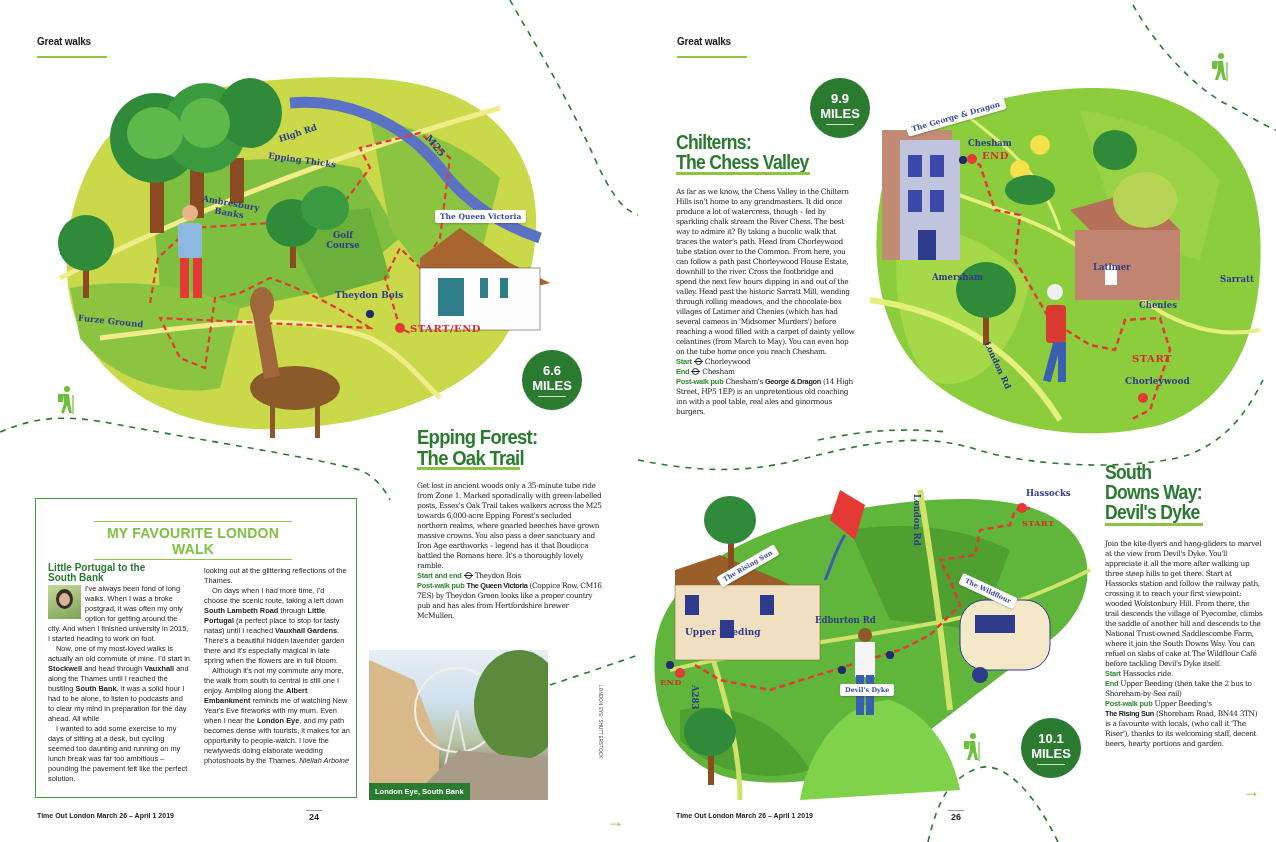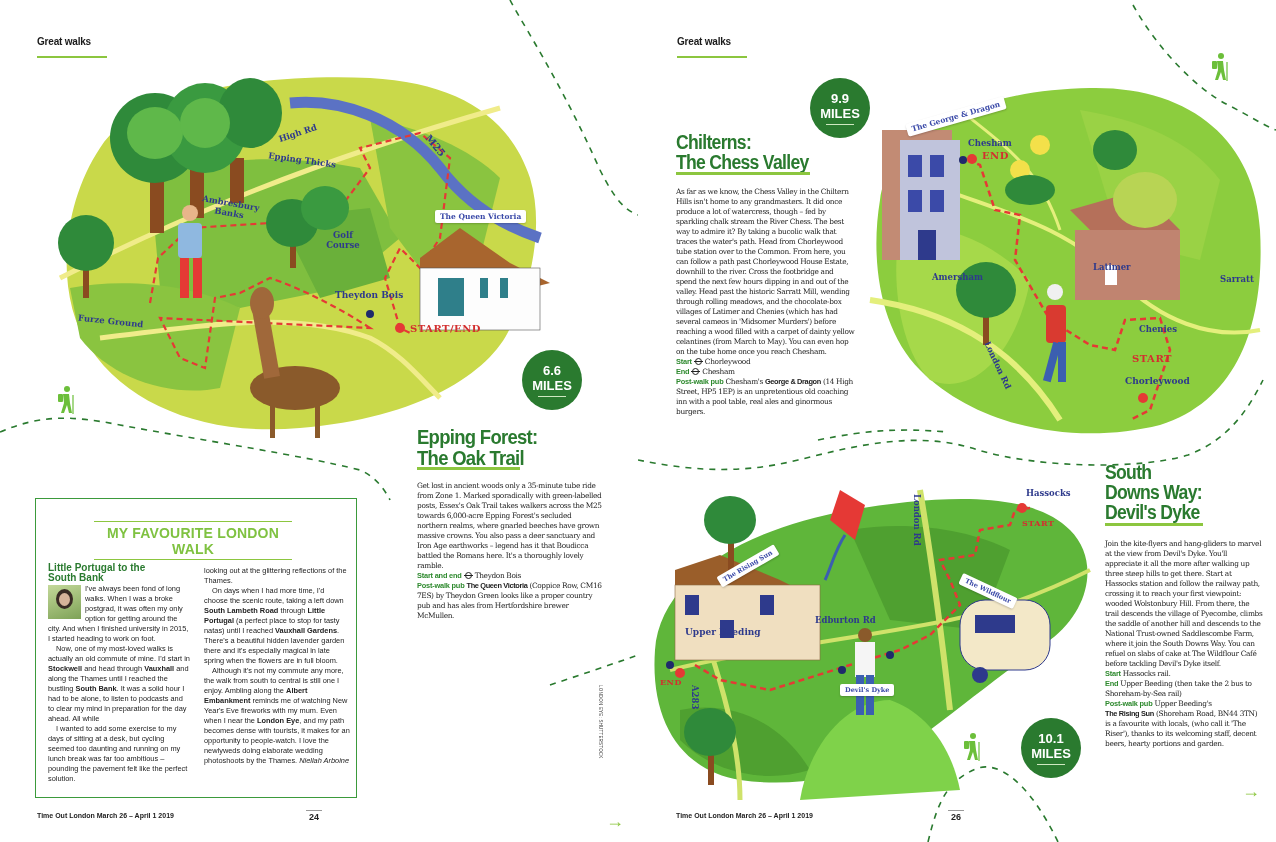--- a/index.html
+++ b/index.html
@@ -168,20 +168,31 @@
       <p><span>Now, one of my most-loved walks is actually an old commute of mine. I'd start in </span><b>Stockwell</b><span> and head through </span><b>Vauxhall</b><span> and along the Thames until I reached the bustling </span><b>South Bank</b><span>. It was a solid hour I had to be alone, to listen to podcasts and to clear my mind in preparation for the day ahead. All while</span></p>
       <p>I wanted to add some exercise to my days of sitting at a desk, but cycling seemed too daunting and running on my lunch break was far too ambitious – pounding the pavement felt like the perfect solution.</p>
     </div>
     <div class="box-col" style="left:168px;top:67px;width:146px;">
       <p class="noindent">looking out at the glittering reflections of the Thames.</p>
       <p><span>On days when I had more time, I'd choose the scenic route, taking a left down </span><b>South Lambeth Road</b><span> through </span><b>Little Portugal</b><span> (a perfect place to stop for tasty natas) until I reached </span><b>Vauxhall Gardens</b><span>. There's a beautiful hidden lavender garden there and it's especially magical in late spring when the flowers are in full bloom.</span></p>
       <p><span>Although it's not my commute any more, the walk from south to central is still one I enjoy. Ambling along the </span><b>Albert Embankment</b><span> reminds me of watching New Year's Eve fireworks with my mum. Even when I near the </span><b>London Eye</b><span>, and my path becomes dense with tourists, it makes for an opportunity to people-watch. I love the newlyweds doing elaborate wedding photoshoots by the Thames. </span><i>Niellah Arboine</i></p>
     </div>
   </div>
 
+  <div class="photo">
+    <svg width="179" height="150" viewBox="0 0 179 150">
+      <polygon points="0,10 45,30 70,95 70,150 0,150" fill="#d9b98a"></polygon>
+      <circle cx="88" cy="60" r="42" fill="none" stroke="#f0f0e8" stroke-width="2"></circle>
+      <line x1="88" y1="60" x2="75" y2="120" stroke="#e8e8e0" stroke-width="2"></line>
+      <line x1="88" y1="60" x2="100" y2="120" stroke="#e8e8e0" stroke-width="2"></line>
+      <ellipse cx="150" cy="55" rx="45" ry="55" fill="#5a8a3a"></ellipse>
+      <polygon points="40,150 90,100 179,110 179,150" fill="#a89c88"></polygon>
+    </svg>
+    <div class="photo-caption">London Eye, South Bank</div>
+  </div>
   <div class="credit">LONDON EYE: SHUTTERSTOCK</div>
 
   <div class="arrow-next" style="left:606px;top:812px;">→</div>
 
   <div class="footer-text" style="left:37px;">Time Out London March 26 – April 1 2019</div>
   <div class="page-num" style="left:306px;">24</div>
 </div>
 
 <div class="page page-right">
   <div class="section-tag" style="left:39px;">Great walks</div>
@@ -253,21 +264,21 @@
       <circle cx="103" cy="80" r="4" fill="#1f2a6b"></circle>
       <circle cx="112" cy="79" r="5" fill="#e53935"></circle>
       <circle cx="283" cy="318" r="5" fill="#e53935"></circle>
     </svg>
     <div class="pub-sign" style="left:45px;top:30px;transform:rotate(-16deg);">The George &amp; Dragon</div>
     <div class="map-label" style="left:108px;top:58px;">Chesham</div>
     <div class="map-label red" style="left:122px;top:70px;">END</div>
     <div class="map-label" style="left:72px;top:192px;">Amersham</div>
     <div class="map-label" style="left:233px;top:182px;">Latimer</div>
     <div class="map-label" style="left:360px;top:194px;">Sarratt</div>
-    <div class="map-label" style="left:279px;top:220px;margin-top:24px;">Chenies</div>
+    <div class="map-label" style="left:279px;top:220px;">Chenies</div>
     <div class="map-label" style="left:112px;top:280px;transform:rotate(65deg);">London Rd</div>
     <div class="map-label red" style="left:272px;top:273px;">START</div>
     <div class="map-label" style="left:265px;top:296px;font-size:9px;">Chorleywood</div>
   </div>
 
   <div class="miles-badge" style="left:172px;top:78px;">
     <span>9.9</span>
     <span>MILES</span>
     <span class="rule"></span>
   </div>
@@ -358,21 +369,21 @@
   <div class="walk-title" style="left:467px;top:462px;font-size:20px;line-height:20px;">
     <div>South</div>
     <div>Downs Way:</div>
     <div>Devil's Dyke</div>
   </div>
   <div class="walk-title-rule" style="left:467px;top:523px;width:98px;"></div>
 
   <div class="body-serif" style="left:467px;top:539px;width:158px;">
     <span>Join the kite-flyers and hang-gliders to marvel at the view from Devil's Dyke. You'll appreciate it all the more after walking up three steep hills to get there. Start at Hassocks station and follow the railway path, crossing it to reach your first viewpoint: wooded Wolstonbury Hill. From there, the trail descends the village of Pyecombe, climbs the saddle of another hill and descends to the National Trust-owned Saddlescombe Farm, where it join the South Downs Way. You can refuel on slabs of cake at The Wildflour Café before tackling Devil's Dyke itself.</span><br>
     <span class="lab">Start</span>
-    <span>Hassocks rail.</span><br>
+    <span>Hassocks ride.</span><br>
     <span class="lab">End</span>
     <span>Upper Beeding (then take the 2 bus to Shoreham-by-Sea rail)</span><br>
     <span class="lab">Post-walk pub</span>
     <span>Upper Beeding's </span><br>
     <b>The Rising Sun</b>
     <span>(Shoreham Road, BN44 3TN) is a favourite with locals, (who call it 'The Riser'), thanks to its welcoming staff, decent beers, hearty portions and garden.</span>
   </div>
 
   <div class="arrow-next" style="left:604px;top:782px;">→</div>
 

